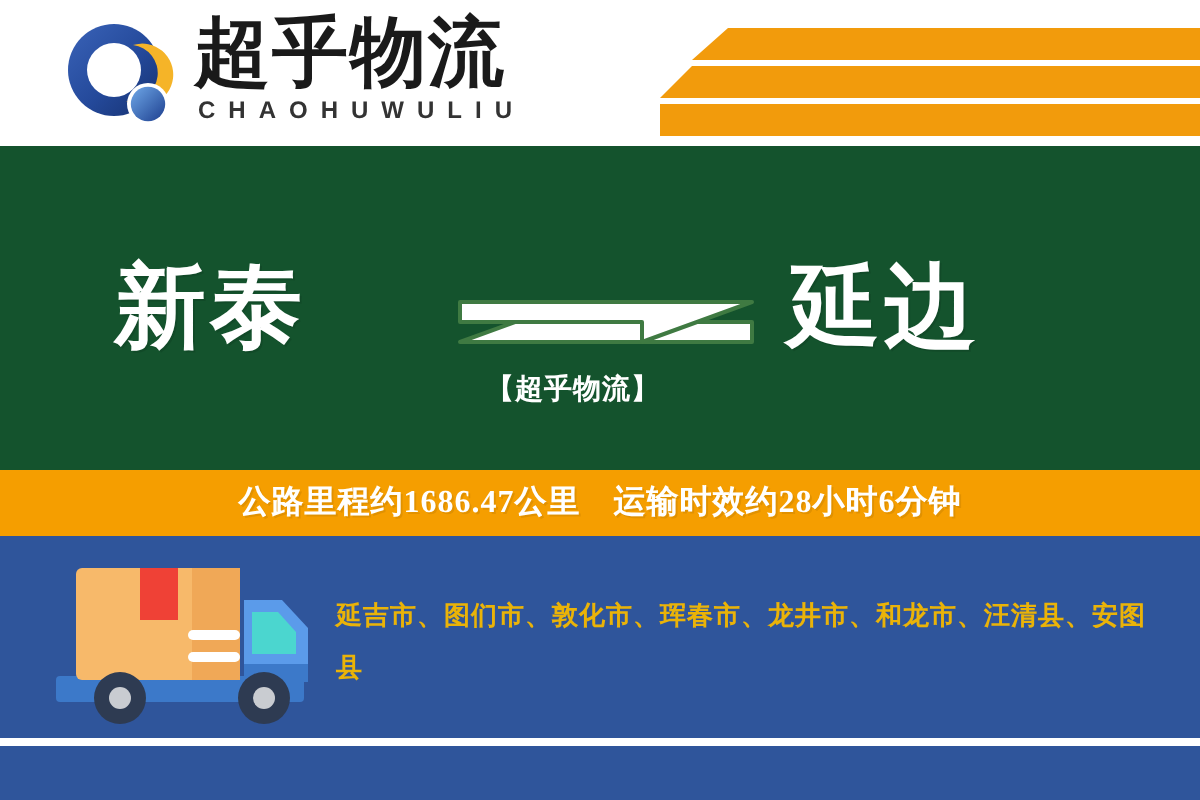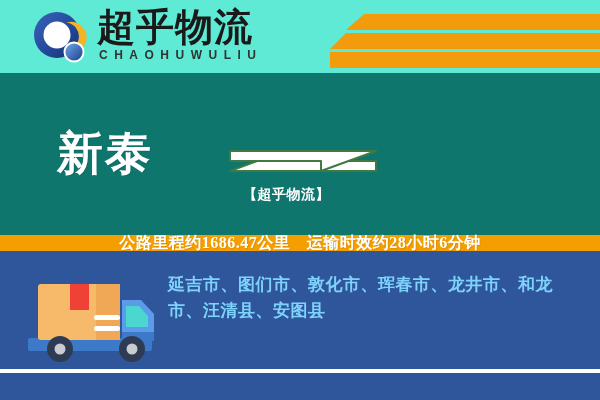--- a/index.html
+++ b/index.html
@@ -16,21 +16,21 @@
     height: 400px;
     overflow: hidden;
     background: #2f559b;
   }
 
   
   .header {
     position: absolute;
     left: 0; top: 0;
     width: 600px; height: 73px;
-    background: #5eead4;
+    background: #ffffff;
     overflow: hidden;
   }
   .logo-mark {
     position: absolute;
     left: 33px; top: 11px;
     width: 54px; height: 54px;
   }
   .logo-mark svg { display: block; }
   .brand-cn {
     position: absolute;
@@ -57,21 +57,21 @@
     position: absolute;
     left: 330px; top: 0;
     width: 270px; height: 73px;
   }
 
   
   .blue-panel {
     position: absolute;
     left: 0; top: 73px;
     width: 600px; height: 162px;
-    background: #0f766e;
+    background: #14532d;
   }
   .city {
     position: absolute;
     font-family: "Liberation Serif", "DejaVu Serif", serif;
     font-weight: bold;
     font-size: 46px;
     color: #ffffff;
     letter-spacing: 2px;
     white-space: nowrap;
     line-height: 52px;
@@ -95,21 +95,21 @@
   .arrow-wrap {
     position: absolute;
     left: 227px; top: 70px;
     width: 152px; height: 36px;
   }
 
   
   .orange-bar {
     position: absolute;
     left: 0; top: 235px;
-    width: 600px; height: 16px;
+    width: 600px; height: 33px;
     background: #f59e00;
     display: flex;
     align-items: center;
     justify-content: center;
   }
   .orange-text {
     font-family: "Liberation Serif", "DejaVu Serif", serif;
     font-weight: bold;
     font-size: 16px;
     color: #ffffff;
@@ -120,27 +120,27 @@
 
   
   .bottom-panel {
     position: absolute;
     left: 0; top: 268px;
     width: 600px; height: 132px;
     background: #2f559b;
   }
   .dest-list {
     position: absolute;
-    left: 168px; top: 4px;
+    left: 168px; top: 27px;
     width: 408px;
     font-family: "Liberation Serif", "DejaVu Serif", serif;
     font-weight: bold;
-    font-size: 17px;
+    font-size: 13px;
     line-height: 26px;
-    color: #7dd3fc;
+    color: #eab308;
     letter-spacing: 0.5px;
   }
   .truck {
     position: absolute;
     left: 22px; top: 2px;
     width: 140px; height: 102px;
   }
   .road {
     position: absolute;
     left: 0; top: 101px;
@@ -195,20 +195,21 @@
 
     <div class="arrow-wrap">
       <svg width="152" height="36" viewBox="0 0 152 36">
         <polygon points="3,28 58,8 58,18 149,18 149,28" fill="#ffffff" stroke="#3f7a42" stroke-width="2" stroke-linejoin="round"></polygon>
         <polygon points="149,8 94,28 94,18 3,18 3,8" fill="#ffffff" stroke="#3f7a42" stroke-width="2" stroke-linejoin="round"></polygon>
       </svg>
     </div>
 
     <div class="mid-note note-bottom">【超乎物流】</div>
 
+    <div class="city city-dest">延边</div>
   </div>
 
   <div class="orange-bar">
     <span class="orange-text">公路里程约1686.47公里　运输时效约28小时6分钟</span>
   </div>
 
   <div class="bottom-panel">
 
     <div class="truck">
       <svg width="140" height="102" viewBox="0 0 140 102">

